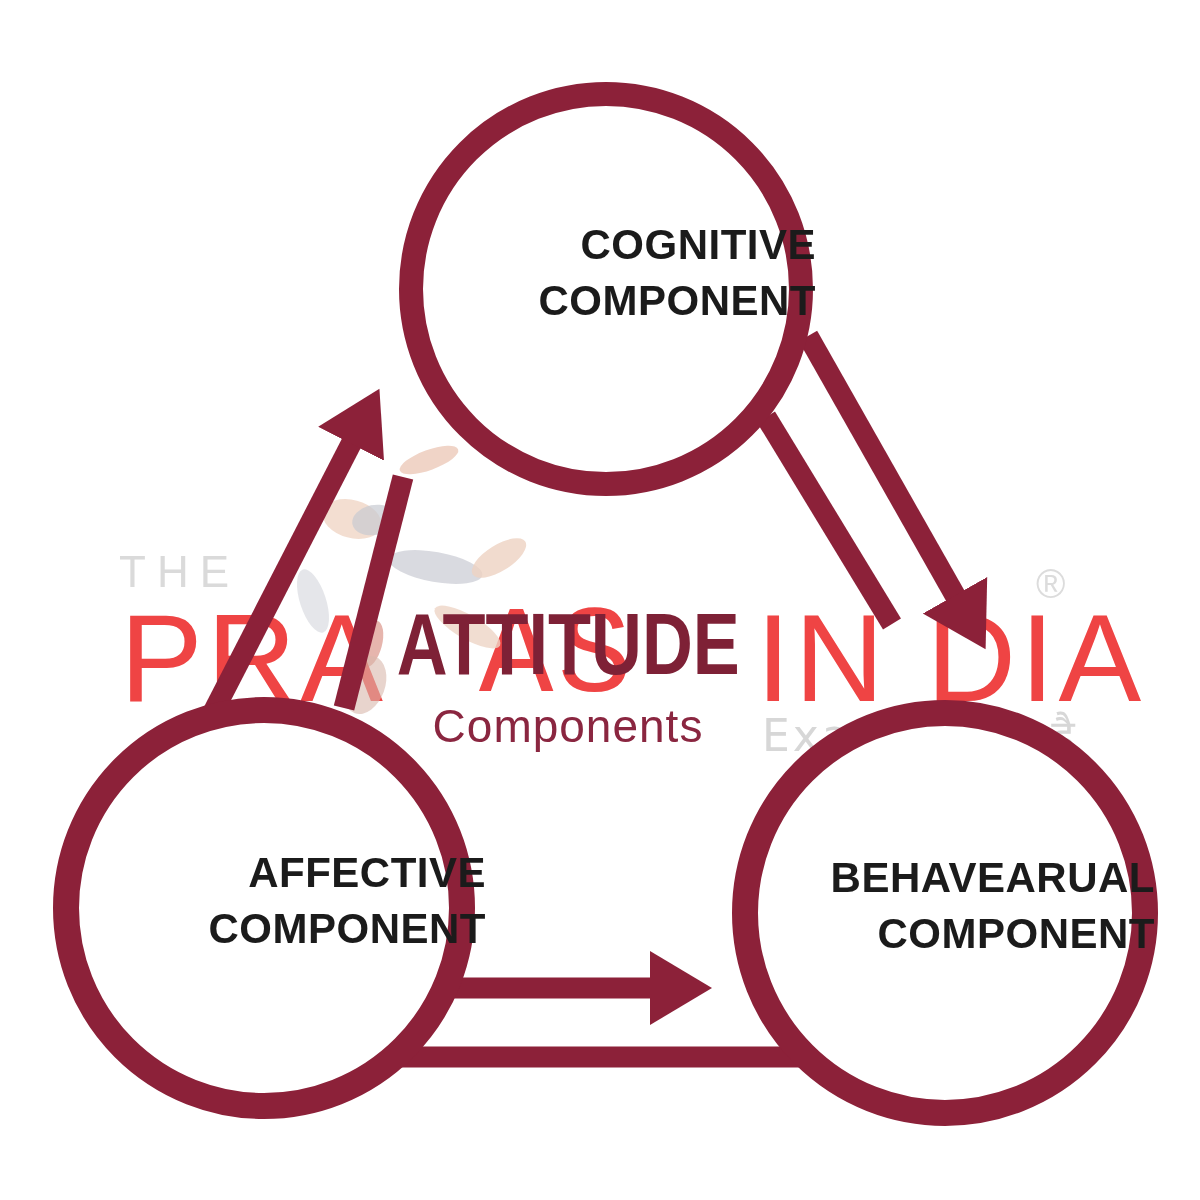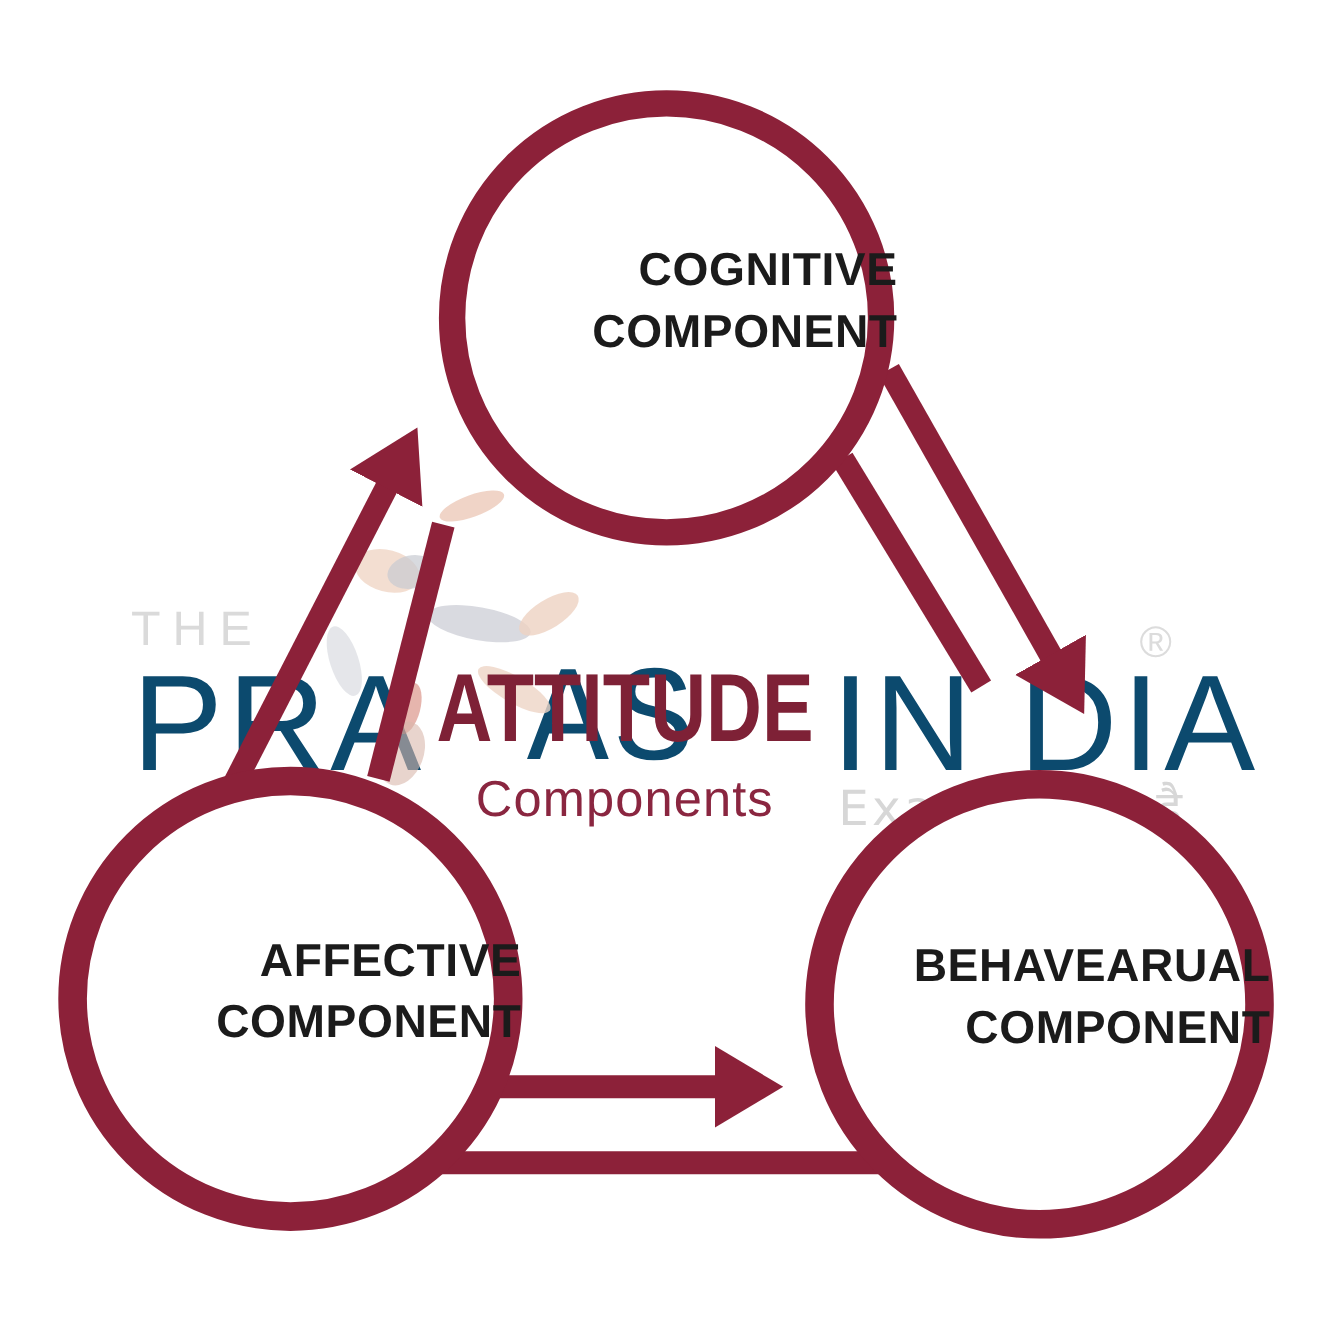--- a/index.html
+++ b/index.html
@@ -6,21 +6,21 @@
   body{
     width:1200px;height:1200px;position:relative;overflow:hidden;
     background:#ffffff;
     font-family:"Liberation Sans", sans-serif;
   }
   .stage{position:absolute;inset:0;width:1200px;height:1200px;}
 
   
   .wm{position:absolute;z-index:1;color:#e6e6e6;user-select:none;}
   .wm-the{left:119px;top:550px;font-size:44px;letter-spacing:11px;color:#dadada;font-weight:400;line-height:1;}
-  .wm-brand{top:596px;font-size:124px;font-weight:400;letter-spacing:4px;line-height:1;color:#0c4a6e;}
+  .wm-brand{top:596px;font-size:124px;font-weight:400;letter-spacing:4px;line-height:1;color:#ef4444;}
   .wm-brand.p1{left:120px;}
   .wm-brand.p2{left:479px;font-family:Liberation Mono, monospace;}
   .wm-brand.p3{left:756px;}
   .wm-reg{left:1036px;top:564px;font-size:40px;color:#dcdcdc;line-height:1;}
   .wm-tagline{left:762px;top:712px;font-size:44px;letter-spacing:3px;color:#d7d7d7;line-height:1.1;
     font-family:"DejaVu Sans","Liberation Sans",sans-serif;}
   .wm-shape{position:absolute;border-radius:50%;z-index:1;}
 
   
   svg.diagram{position:absolute;left:0;top:0;z-index:2;}
@@ -89,21 +89,21 @@
 
     <circle class="ring" cx="606" cy="289" r="195" stroke-width="24"></circle>
     <circle class="ring" cx="264" cy="908" r="198" stroke-width="26"></circle>
     <circle class="ring" cx="945" cy="913" r="200" stroke-width="26"></circle>
   </svg>
 
   <div class="node-label" style="left:396px;top:217px;">
     <div>COGNITIVE</div>
     <div>COMPONENT</div>
   </div>
-  <div class="node-label" style="left:54px;top:845px;">
+  <div class="node-label" style="left:66px;top:845px;">
     <div>AFFECTIVE</div>
     <div>COMPONENT</div>
   </div>
   <div class="node-label" style="left:735px;top:850px;">
     <div>BEHAVEARUAL</div>
     <div>COMPONENT</div>
   </div>
 
   <div class="title-wrap title-main">
     <span class="squeeze">ATTITUDE</span>

